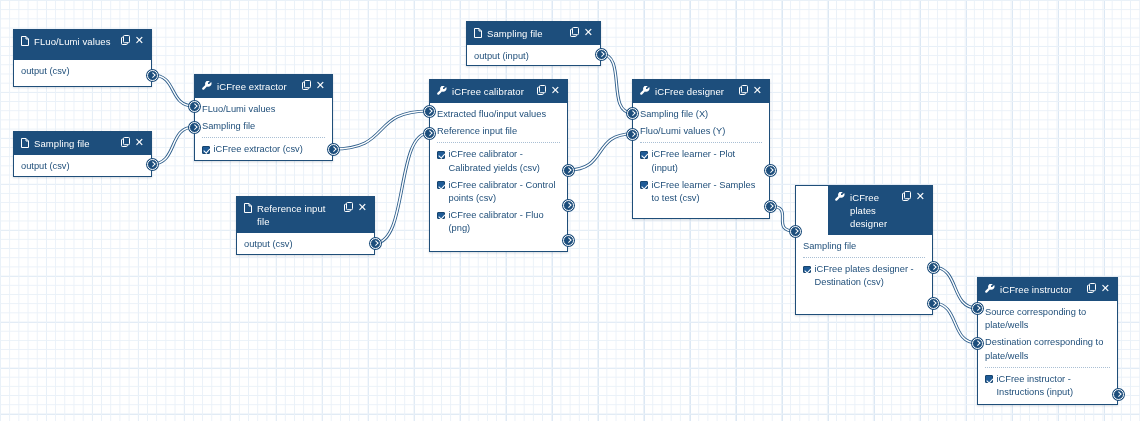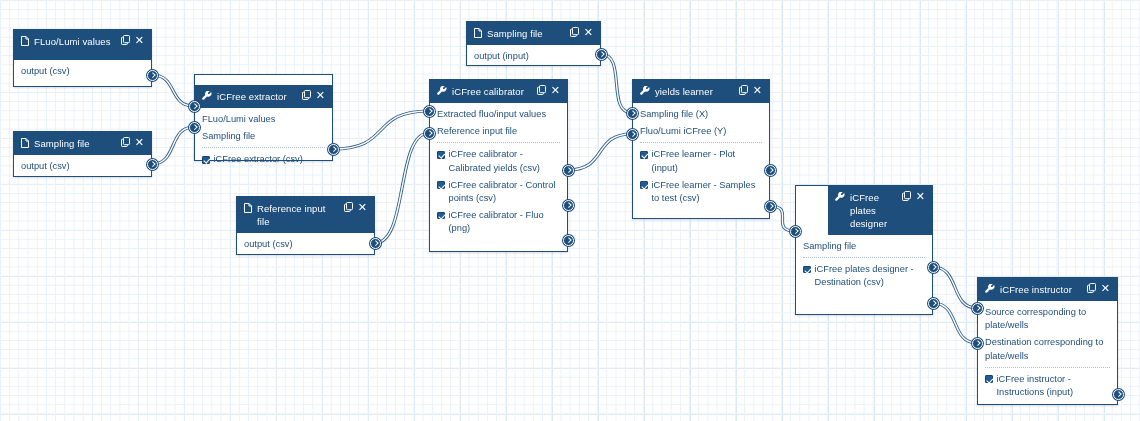--- a/index.html
+++ b/index.html
@@ -167,21 +167,21 @@
         <span class="head-btn x">✕</span>
       </div>
       <div class="node-body">
         <div class="row out">
           <span>output (csv)</span>
         </div>
       </div>
     </div>
     <div class="port" style="left: 369.5px; top: 237.5px;"></div>
     <div class="node" style="left: 194px; top: 74px; width: 139px; height: 87px;">
-      <div class="node-head" style="min-height: 19px; margin-top: 10px;">
+      <div class="node-head" style="min-height: 19px;">
         <svg class="head-ico" width="10" height="10" viewBox="0 0 10 10">
           <path d="M9.2 1.0 L7.2 3.0 L6.0 3.0 L6.0 1.8 L8.0 -0.2 A3.4 3.4 0 0 0 3.3 4.0 L0.5 6.8 A1.1 1.1 0 1 0 2.1 8.4 L4.9 5.6 A3.4 3.4 0 0 0 9.2 1.0 Z" fill="#ffffff"></path>
         </svg>
         <span class="head-title">iCFree extractor</span>
         <span class="head-btn"><svg width="9" height="10" viewBox="0 0 9 10">
             <rect x="2.5" y="0.5" width="6" height="7.2" rx="1" fill="none" stroke="#ffffff" stroke-width="1"></rect>
             <path d="M2.5 2.2 H1.2 A0.8 0.8 0 0 0 0.5 3 V8.7 A0.8 0.8 0 0 0 1.2 9.5 H5.6 A0.8 0.8 0 0 0 6.3 8.7 V7.7" fill="none" stroke="#ffffff" stroke-width="1"></path>
           </svg></span>
         <span class="head-btn x">✕</span>
       </div>
@@ -231,30 +231,30 @@
     <div class="port" style="left: 423.5px; top: 105.5px;"></div>
     <div class="port" style="left: 423.5px; top: 127.5px;"></div>
     <div class="port" style="left: 562.5px; top: 164.5px;"></div>
     <div class="port" style="left: 562.5px; top: 199.5px;"></div>
     <div class="port" style="left: 562.5px; top: 234.5px;"></div>
     <div class="node" style="left: 632px; top: 79px; width: 138px; height: 140px;">
       <div class="node-head" style="min-height: 19px;">
         <svg class="head-ico" width="10" height="10" viewBox="0 0 10 10">
           <path d="M9.2 1.0 L7.2 3.0 L6.0 3.0 L6.0 1.8 L8.0 -0.2 A3.4 3.4 0 0 0 3.3 4.0 L0.5 6.8 A1.1 1.1 0 1 0 2.1 8.4 L4.9 5.6 A3.4 3.4 0 0 0 9.2 1.0 Z" fill="#ffffff"></path>
         </svg>
-        <span class="head-title">yields learner</span>
+        <span class="head-title">iCFree designer</span>
         <span class="head-btn"><svg width="9" height="10" viewBox="0 0 9 10">
             <rect x="2.5" y="0.5" width="6" height="7.2" rx="1" fill="none" stroke="#ffffff" stroke-width="1"></rect>
             <path d="M2.5 2.2 H1.2 A0.8 0.8 0 0 0 0.5 3 V8.7 A0.8 0.8 0 0 0 1.2 9.5 H5.6 A0.8 0.8 0 0 0 6.3 8.7 V7.7" fill="none" stroke="#ffffff" stroke-width="1"></path>
           </svg></span>
         <span class="head-btn x">✕</span>
       </div>
       <div class="node-body">
         <div class="row">Sampling file (X)</div>
-        <div class="row">Fluo/Lumi iCFree (Y)</div>
+        <div class="row">Fluo/Lumi values (Y)</div>
         <div class="sep"></div>
         <div class="row out">
           <span class="cb"></span>
           <span>iCFree learner - Plot (input)</span>
         </div>
         <div class="row out">
           <span class="cb"></span>
           <span>iCFree learner - Samples to test (csv)</span>
         </div>
       </div>

